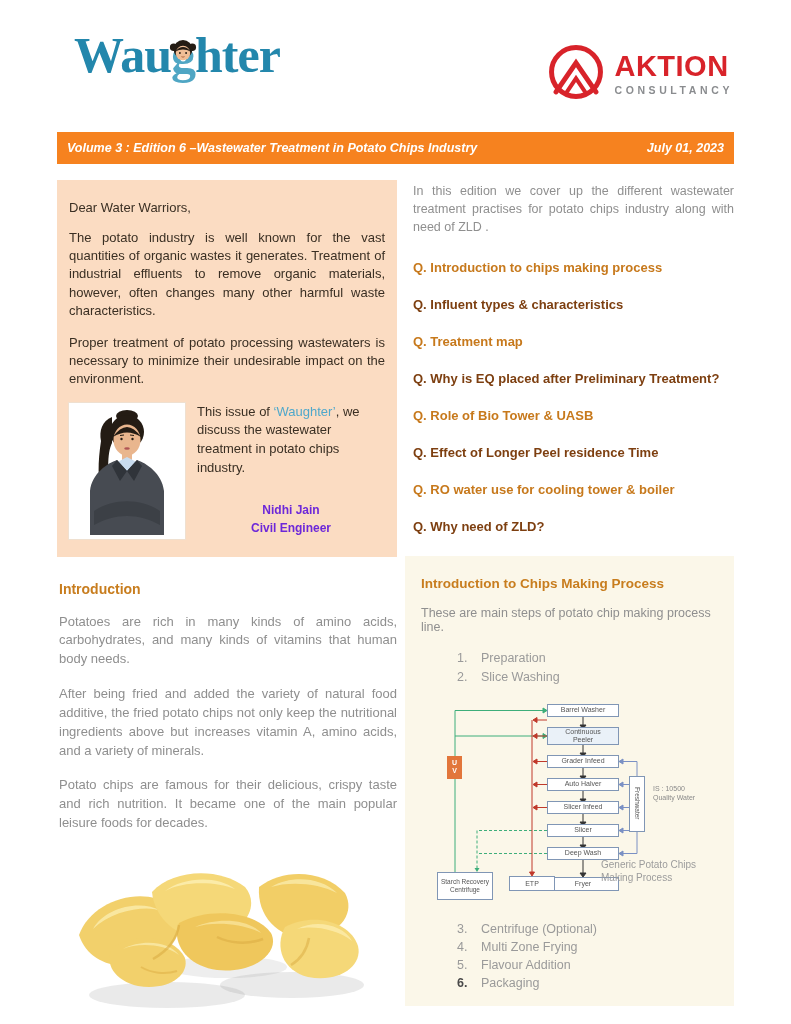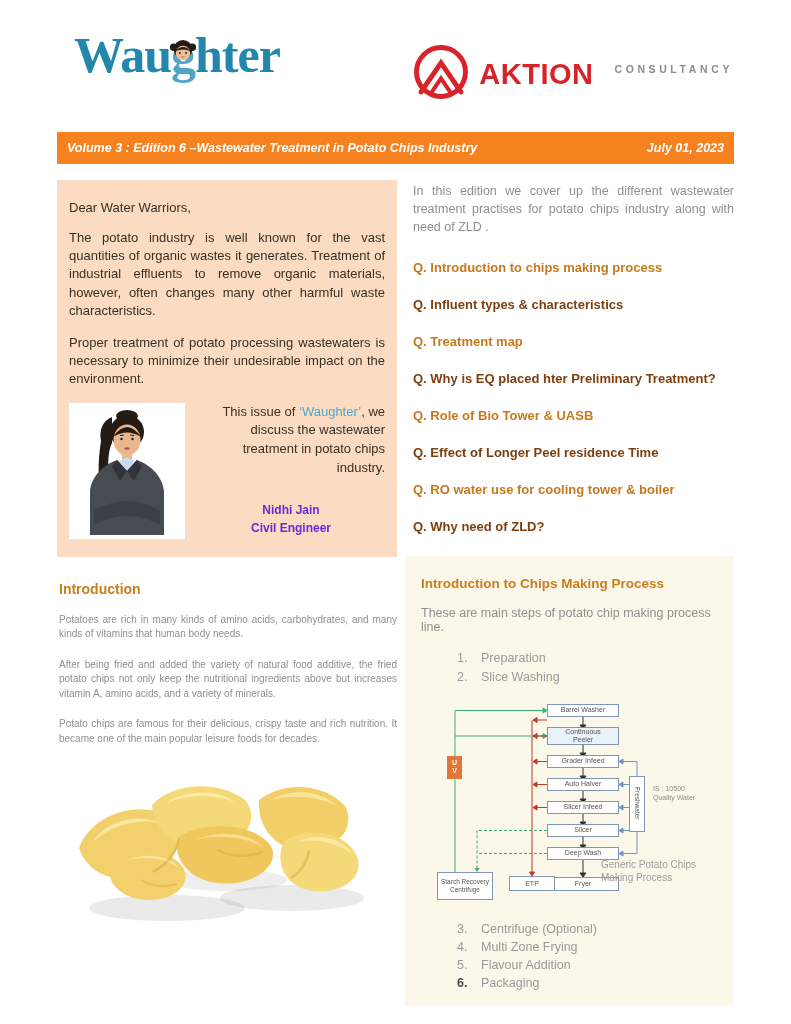--- a/index.html
+++ b/index.html
@@ -7,47 +7,47 @@
   .page { width:791px; height:1024px; background:#ffffff; margin:0 auto; overflow:hidden; position:relative; }
 
   
   .header { display:flex; justify-content:space-between; align-items:flex-start; padding:30px 58px 0 74px; }
   .brand { font-family:"Liberation Serif", serif; font-weight:bold; font-size:50px; color:#2387AC; letter-spacing:-1px; line-height:1; position:relative; }
   .brand .bt { color:#2387AC; }
   .brand .bt.light { color:#4FA6C4; }
   .g-wrap { position:relative; display:inline-block; }
   .girl-face { position:absolute; top:-8px; left:50%; transform:translateX(-50%); width:27px; height:25px; }
   .aktion { display:flex; align-items:center; gap:9px; margin-top:10px; }
-  .aktion-text { display:flex; flex-direction:row;gap:21px; }
+  .aktion-text { display:flex; flex-direction:column; }
   .aktion-name { color:#D8232A; font-weight:bold; font-size:29px; letter-spacing:0.5px; line-height:1; }
   .aktion-tag { color:#8A8C8F; font-weight:bold; font-size:10.5px; letter-spacing:3.6px; margin-top:3px; }
 
   
   .banner { margin:24px 57px 0; background:#F6821F; color:#fff; height:32px; display:flex; align-items:center; justify-content:space-between; padding:0 10px; font-size:12.5px; font-style:italic; font-weight:bold; }
 
   
   .main { display:flex; gap:8px; padding:16px 57px 0; }
   .col-left { width:340px; flex:0 0 340px; }
   .col-right { width:329px; flex:0 0 329px; }
 
   
   .peach-box { background:#FBDCC2; padding:20px 12px 18px; }
   .greeting { font-size:13px; color:#3A2F23; margin-bottom:14px; }
   .dark-para { font-size:13px; color:#3A2F23; line-height:1.4; text-align:justify; margin-bottom:14px; }
   .issue-row { display:flex; gap:12px; margin-top:8px; }
   .photo-frame { width:116px; height:136px; background:#fff; padding:3px; flex:0 0 116px; box-shadow:0 0 0 1px #efe0d0; }
   .photo-frame svg { width:100%; height:100%; display:block; }
   .issue-col { flex:1; display:flex; flex-direction:column; }
-  .issue-text { text-align:right; font-size:13px; color:#3A2F23; line-height:1.45; }
+  .issue-text { font-size:13px; color:#3A2F23; line-height:1.45; }
   .issue-brand { color:#4FA8CB; }
   .author { margin-top:auto; text-align:center; color:#6d28d9; font-weight:bold; font-size:12px; line-height:1.5; padding-bottom:2px; }
 
   
   .intro-heading { color:#C87D1E; font-weight:bold; font-size:14px; margin:24px 0 0 2px; }
-  .gray-para { color:#8F8F8F; font-size:10px; line-height:1.45; text-align:justify; margin:16px 0 0 2px; }
+  .gray-para { color:#8F8F8F; font-size:13px; line-height:1.45; text-align:justify; margin:16px 0 0 2px; }
   .chips-wrap { margin-top:14px; }
 
   
   .edition-note { color:#8F8F8F; font-size:12.5px; line-height:1.45; text-align:justify; margin:2px 0 0 8px; }
   .questions { margin:24px 0 0 8px; }
   .q { font-weight:bold; font-size:13px; margin-bottom:22px; }
   .q.orange { color:#C7791C; }
   .q.brown { color:#7D3F10; }
 
   .cream-box { background:#FBF7E9; margin-top:14px; padding:20px 16px 14px; }
@@ -177,21 +177,21 @@
       </div>
     </div>
 
     <div class="col-right">
       <div class="edition-note">In this edition we cover up the different wastewater treatment practises for potato chips industry along with need of ZLD .</div>
 
       <div class="questions">
         <div class="q orange">Q. Introduction to chips making process</div>
         <div class="q brown">Q. Influent types &amp; characteristics</div>
         <div class="q orange">Q. Treatment map</div>
-        <div class="q brown">Q. Why is EQ placed hter Preliminary Treatment?</div>
+        <div class="q brown">Q. Why is EQ placed after Preliminary Treatment?</div>
         <div class="q orange">Q. Role of Bio Tower &amp; UASB</div>
         <div class="q brown">Q. Effect of Longer Peel residence Time</div>
         <div class="q orange">Q. RO water use for cooling tower &amp; boiler</div>
         <div class="q brown">Q. Why need of ZLD?</div>
       </div>
 
       <div class="cream-box">
         <div class="process-heading">Introduction to Chips Making Process</div>
         <div class="process-sub">These are main steps of potato chip making process line.</div>
 

